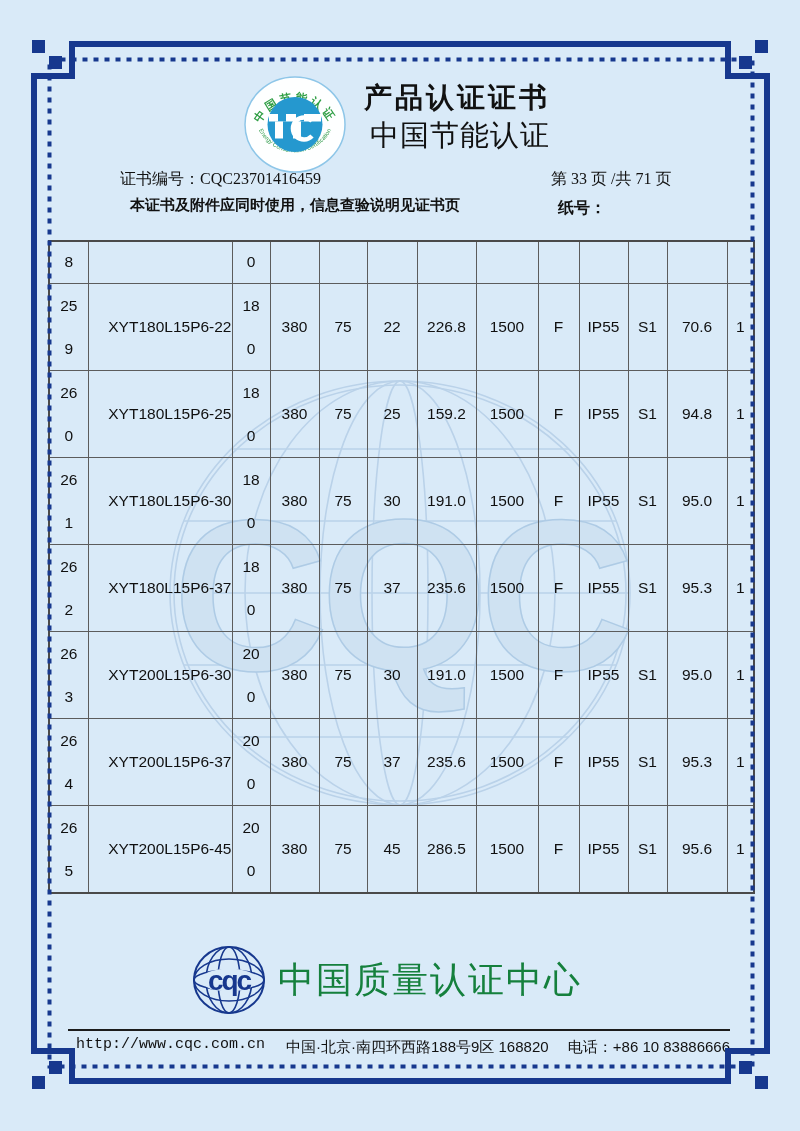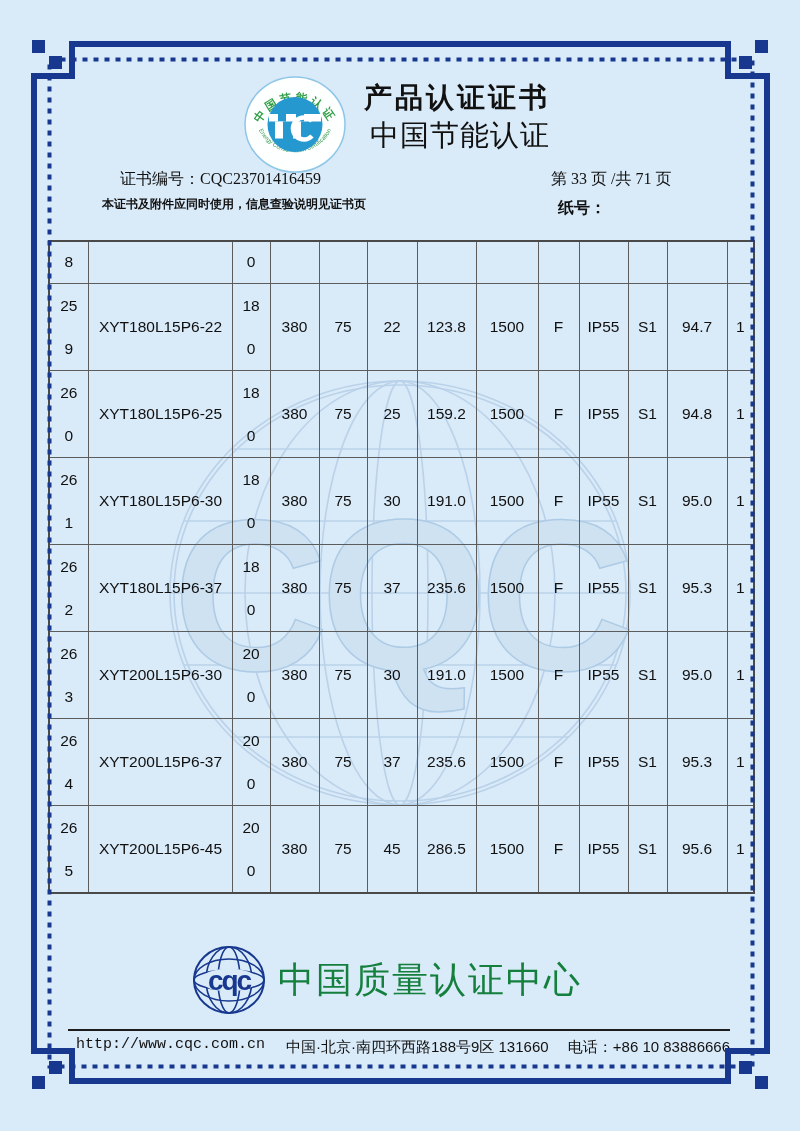--- a/index.html
+++ b/index.html
@@ -13,31 +13,31 @@
 
   .title{position:absolute;left:457px;top:79px;transform:translateX(-50%);
          font-size:28px;font-weight:900;letter-spacing:3px;white-space:nowrap;z-index:3;}
   .subtitle{position:absolute;left:460px;top:116px;transform:translateX(-50%);
          font-size:29px;font-weight:500;letter-spacing:1px;white-space:nowrap;z-index:3;}
 
   .cert-line{position:absolute;left:120px;top:169px;font-family:"Liberation Serif",serif;
          font-size:16px;z-index:3;white-space:nowrap;}
   .page-info{position:absolute;left:551px;top:169px;font-family:"Liberation Serif",serif;
          font-size:16px;z-index:3;white-space:nowrap;}
-  .notice{position:absolute;left:102px;top:196px;font-weight:bold;font-size:12px;z-index:3;white-space:nowrap;}
+  .notice{position:absolute;left:130px;top:196px;font-weight:bold;font-size:15px;z-index:3;white-space:nowrap;}
   .paper-no{position:absolute;left:558px;top:198px;font-weight:bold;font-size:16px;z-index:3;}
 
   
   table.product{position:absolute;left:48px;top:240px;width:705px;z-index:2;
         border-collapse:collapse;table-layout:fixed;border:2px solid #4a4a4a;background:transparent;}
   table.product td{border:1px solid #5c5c5c;text-align:center;vertical-align:middle;
         font-size:15.5px;padding:0;color:#101010;overflow:hidden;}
   table.product tr{height:86px;}
   table.product tr.partial{height:42px;}
-  table.product td.model{text-align:center;padding-left:1px;}
+  table.product td.model{text-align:right;padding-left:1px;}
   table.product .ln{line-height:43px;height:43px;}
 
   
   .org{position:absolute;left:192px;top:945px;display:flex;align-items:center;z-index:3;}
   .org-name{font-size:36px;letter-spacing:2px;font-weight:500;margin-left:12px;color:#15803d;}
   .rule{position:absolute;left:68px;top:1029px;width:662px;height:2px;background:#1c1c1c;z-index:3;}
   .url{position:absolute;left:70px;top:1036px;font-family:"Liberation Mono",monospace;font-size:15px;z-index:3;margin-left:6px;}
   .addr{position:absolute;left:286px;top:1038px;font-size:15px;z-index:3;}
   .phone{position:absolute;right:70px;top:1038px;font-size:15px;z-index:3;}
 </style>
@@ -164,26 +164,26 @@
             <div class="ln">9</div>
           </td>
           <td class="model">XYT180L15P6-22</td>
           <td>
             <div class="ln">18</div>
             <div class="ln">0</div>
           </td>
           <td>380</td>
           <td>75</td>
           <td>22</td>
-          <td>123.8</td>
-          <td>1500</td>
-          <td>F</td>
-          <td>IP55</td>
-          <td>S1</td>
-          <td>94.7</td>
+          <td>226.8</td>
+          <td>1500</td>
+          <td>F</td>
+          <td>IP55</td>
+          <td>S1</td>
+          <td>70.6</td>
           <td>1</td>
         </tr>
         <tr>
           <td>
             <div class="ln">26</div>
             <div class="ln">0</div>
           </td>
           <td class="model">XYT180L15P6-25</td>
           <td>
             <div class="ln">18</div>
@@ -318,16 +318,16 @@
         <ellipse cx="37" cy="35" rx="35" ry="10" stroke-width="1.6"></ellipse>
       </g>
       <ellipse cx="37" cy="35" rx="28" ry="11.5" fill="#d9eaf8"></ellipse>
       <text x="37" y="45" text-anchor="middle" font-family="Liberation Sans, sans-serif" font-size="28" font-weight="900" letter-spacing="-2" fill="#17388e">cqc</text>
     </svg>
     <span class="org-name">中国质量认证中心</span>
   </div>
 
   <div class="rule"></div>
   <div class="url">http://www.cqc.com.cn</div>
-  <div class="addr">中国·北京·南四环西路188号9区  131660</div>
+  <div class="addr">中国·北京·南四环西路188号9区  168820</div>
   <div class="phone">电话：+86 10 83886666</div>
 
 </div>
 
 </body></html>

